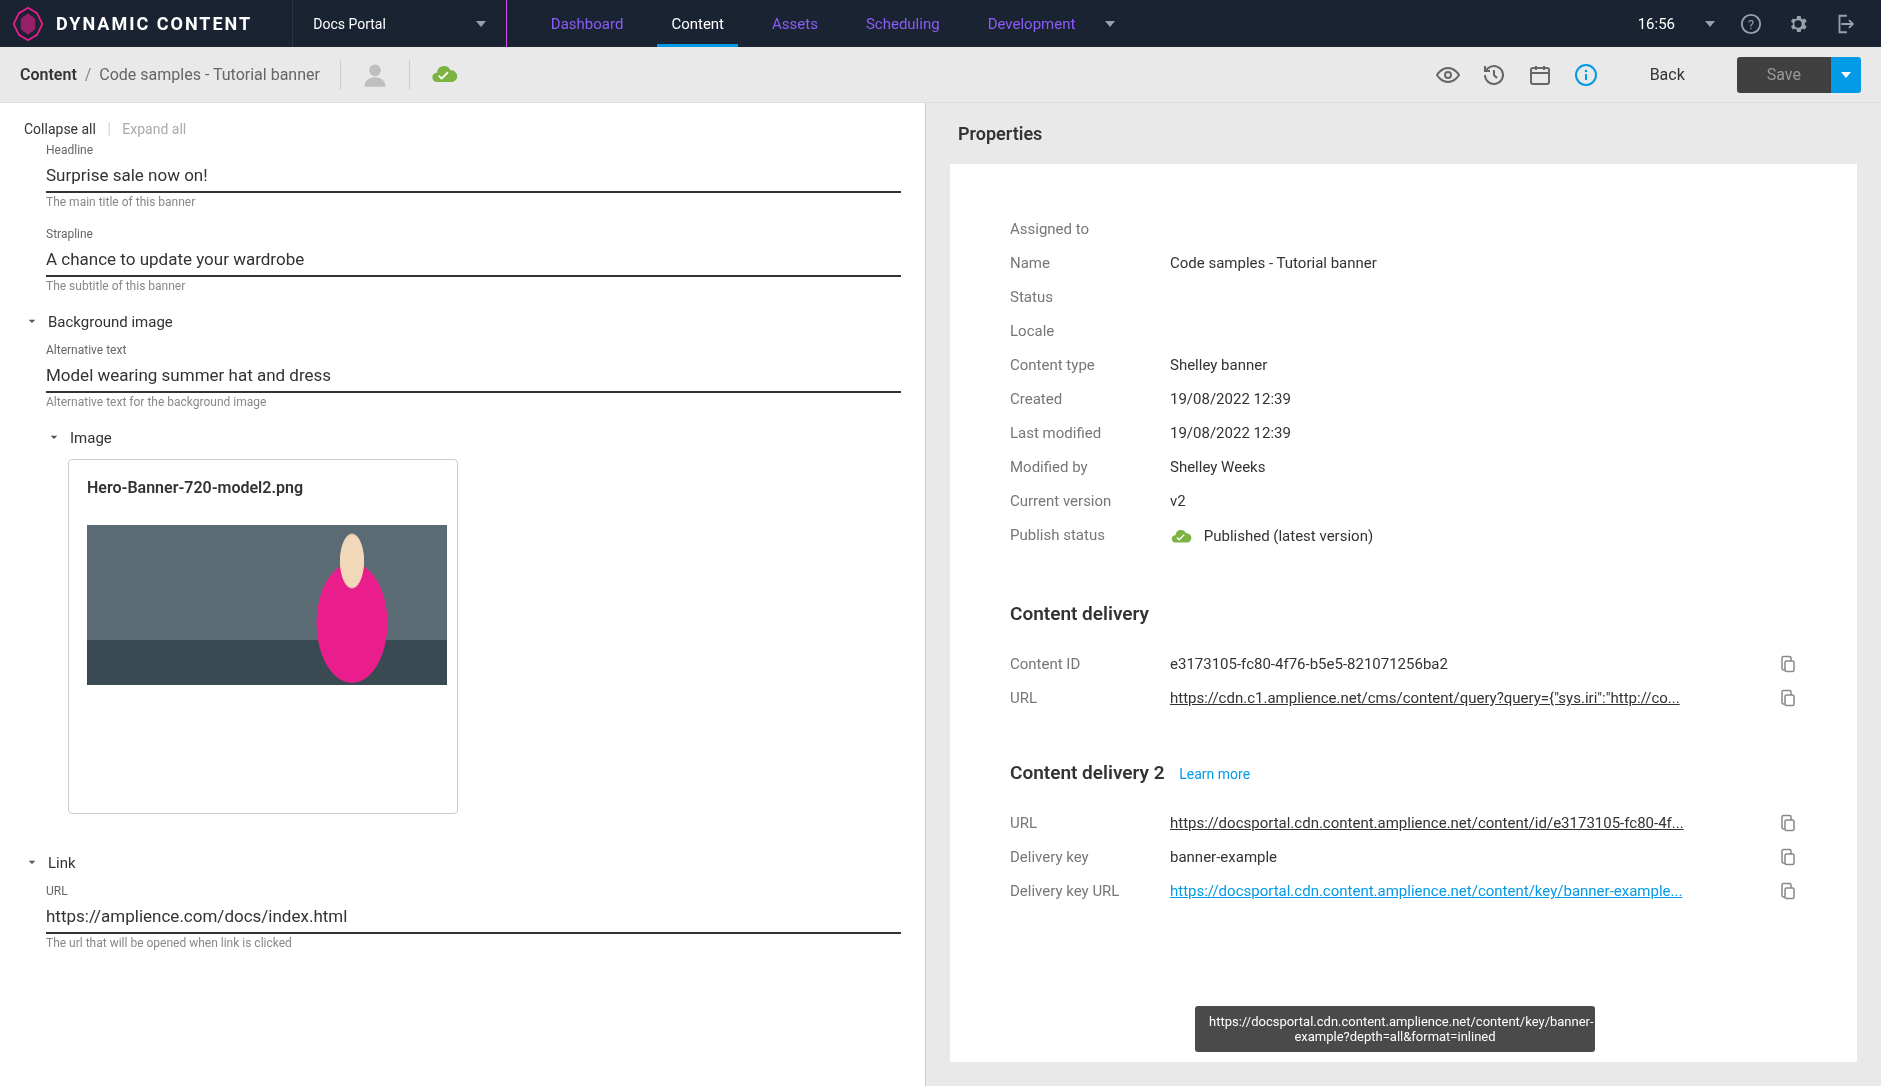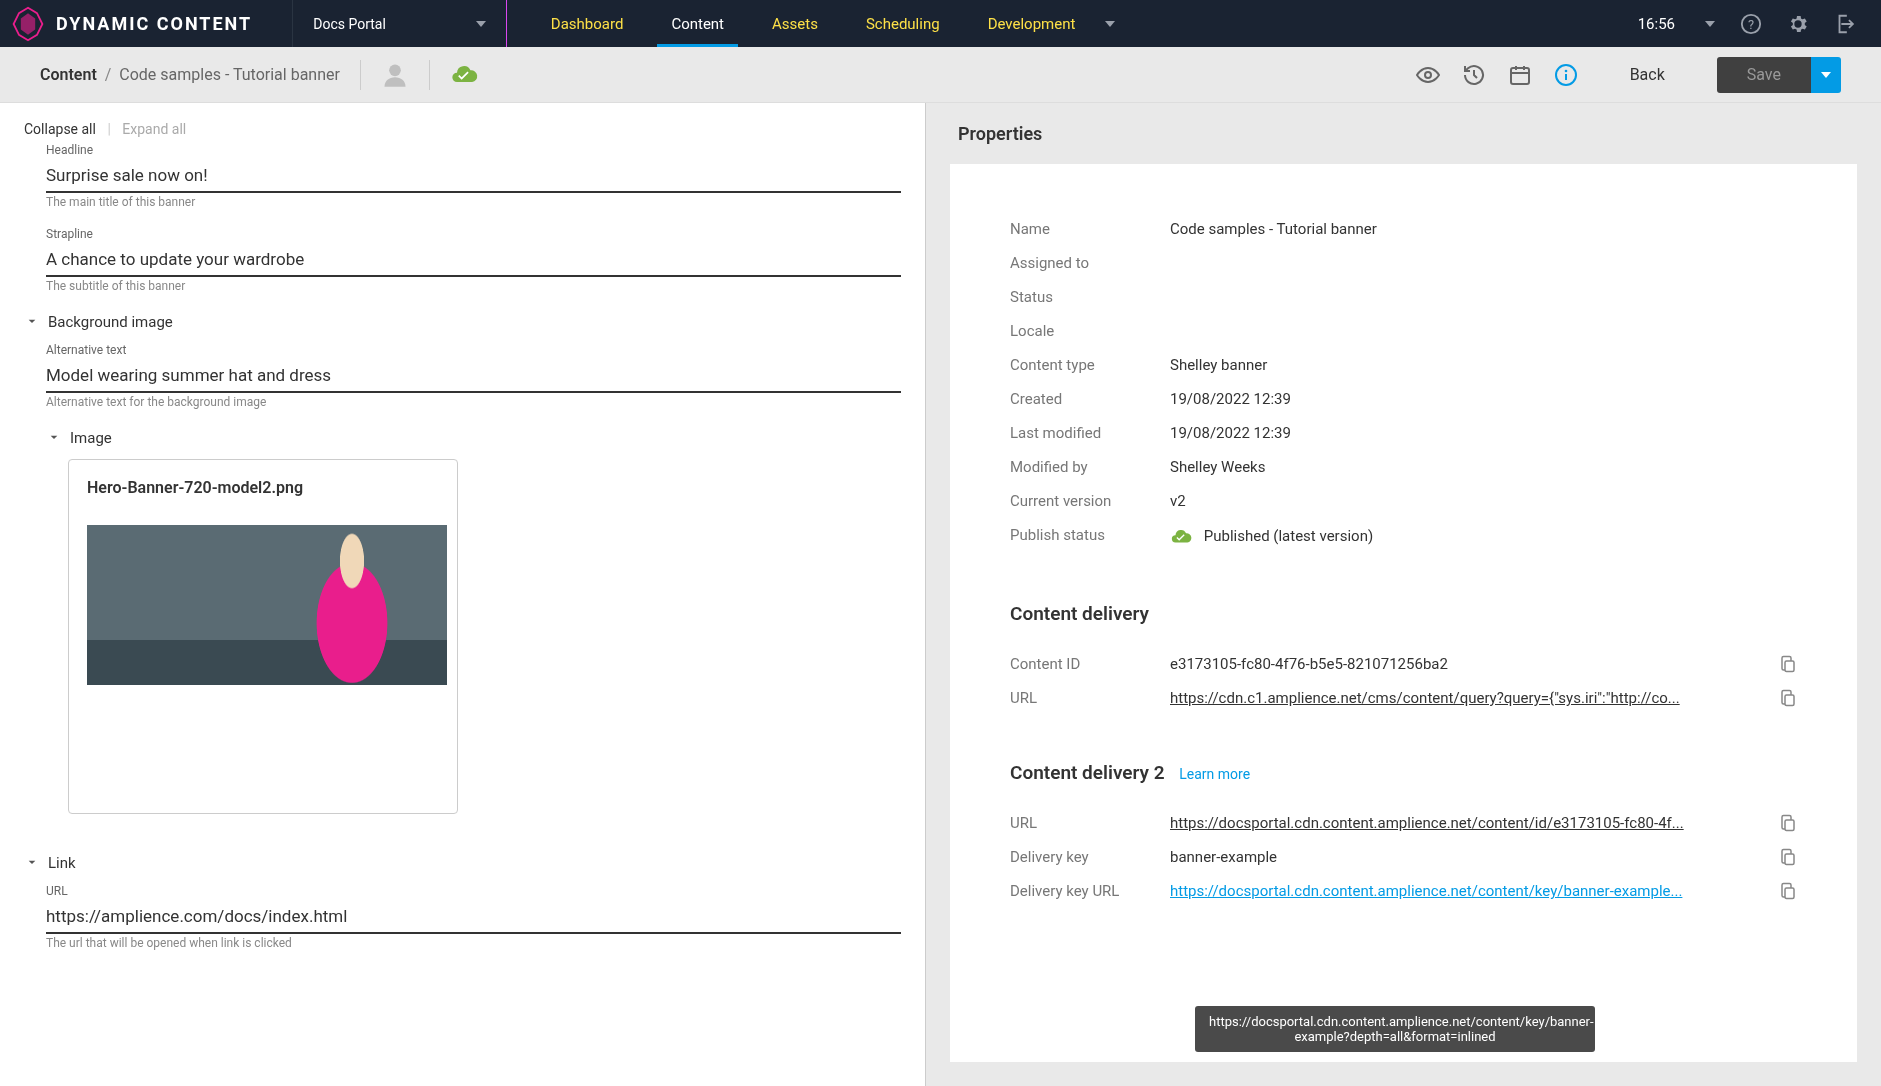--- a/index.html
+++ b/index.html
@@ -4,29 +4,29 @@
 <style>
 * { margin:0; padding:0; box-sizing:border-box; font-family:-apple-system,BlinkMacSystemFont,"Segoe UI",Roboto,sans-serif; }
 body { width:1881px; height:1086px; background:#fff; overflow:hidden; font-size:14px; color:#333; }
 
 
 .topnav { height:47px; background:#1a2332; display:flex; align-items:center; color:#fff; }
 .logo { width:36px; height:36px; margin-left:10px; margin-right:10px; }
 .brand { font-size:18px; font-weight:700; letter-spacing:2px; color:#fff; }
 .portal-dd { margin-left:40px; display:flex; align-items:center; gap:90px; padding:0 20px; height:100%; border-left:1px solid #2a3442; border-right:1px solid #d946ef; cursor:pointer; }
 .nav-tabs { display:flex; height:100%; margin-left:20px; }
-.nav-tab { padding:0 24px; display:flex; align-items:center; height:100%; color:#fde047; cursor:pointer; font-size:15px; position:relative; }
+.nav-tab { padding:0 24px; display:flex; align-items:center; height:100%; color:#8b5cf6; cursor:pointer; font-size:15px; position:relative; }
 .nav-tab.active { color:#fff; }
 .nav-tab.active::after { content:''; position:absolute; bottom:0; left:10px; right:10px; height:3px; background:#039be5; }
 .nav-right { margin-left:auto; display:flex; align-items:center; gap:25px; padding-right:25px; height:100%; }
 .nav-icon { width:22px; height:22px; fill:#9aa0ab; cursor:pointer; }
 .time-dd { display:flex; align-items:center; gap:30px; font-size:15px; color:#fff; cursor:pointer; }
 
 
-.subhead { height:56px; background:#e9e9e9; display:flex; align-items:center; padding:0 40px; border-bottom:1px solid #ddd; }
+.subhead { height:56px; background:#e9e9e9; display:flex; align-items:center; padding:0 20px; border-bottom:1px solid #ddd; }
 .breadcrumb { font-size:16px; }
 .breadcrumb .root { font-weight:600; color:#333; }
 .breadcrumb .sep { color:#888; margin:0 4px; }
 .breadcrumb .leaf { color:#666; }
 .sub-divider { width:1px; height:30px; background:#ccc; margin:0 20px; }
 .user-silhouette { width:28px; height:28px; fill:#999; }
 .cloud-published { width:28px; height:28px; }
 .sub-right { margin-left:auto; display:flex; align-items:center; gap:22px; }
 .sub-icon { width:24px; height:24px; fill:#666; cursor:pointer; }
 .sub-icon.info { fill:#039be5; }
@@ -230,26 +230,26 @@
         <input class="text-input" value="https://amplience.com/docs/index.html" style="">
         <div class="field-hint">The url that will be opened when link is clicked</div>
       </div>
     </div>
   </div>
 
   <div class="right-pane">
     <div class="props-head">Properties</div>
     <div class="props-card" style="position:relative;">
       <div class="prop-row">
+          <span class="prop-label">Assigned to</span>
+          <span class="prop-val"></span>
+        </div>
+      <div class="prop-row">
           <span class="prop-label">Name</span>
           <span class="prop-val">Code samples - Tutorial banner</span>
-        </div>
-      <div class="prop-row">
-          <span class="prop-label">Assigned to</span>
-          <span class="prop-val"></span>
         </div>
       <div class="prop-row">
           <span class="prop-label">Status</span>
           <span class="prop-val"></span>
         </div>
       <div class="prop-row">
           <span class="prop-label">Locale</span>
           <span class="prop-val"></span>
         </div>
       <div class="prop-row">

